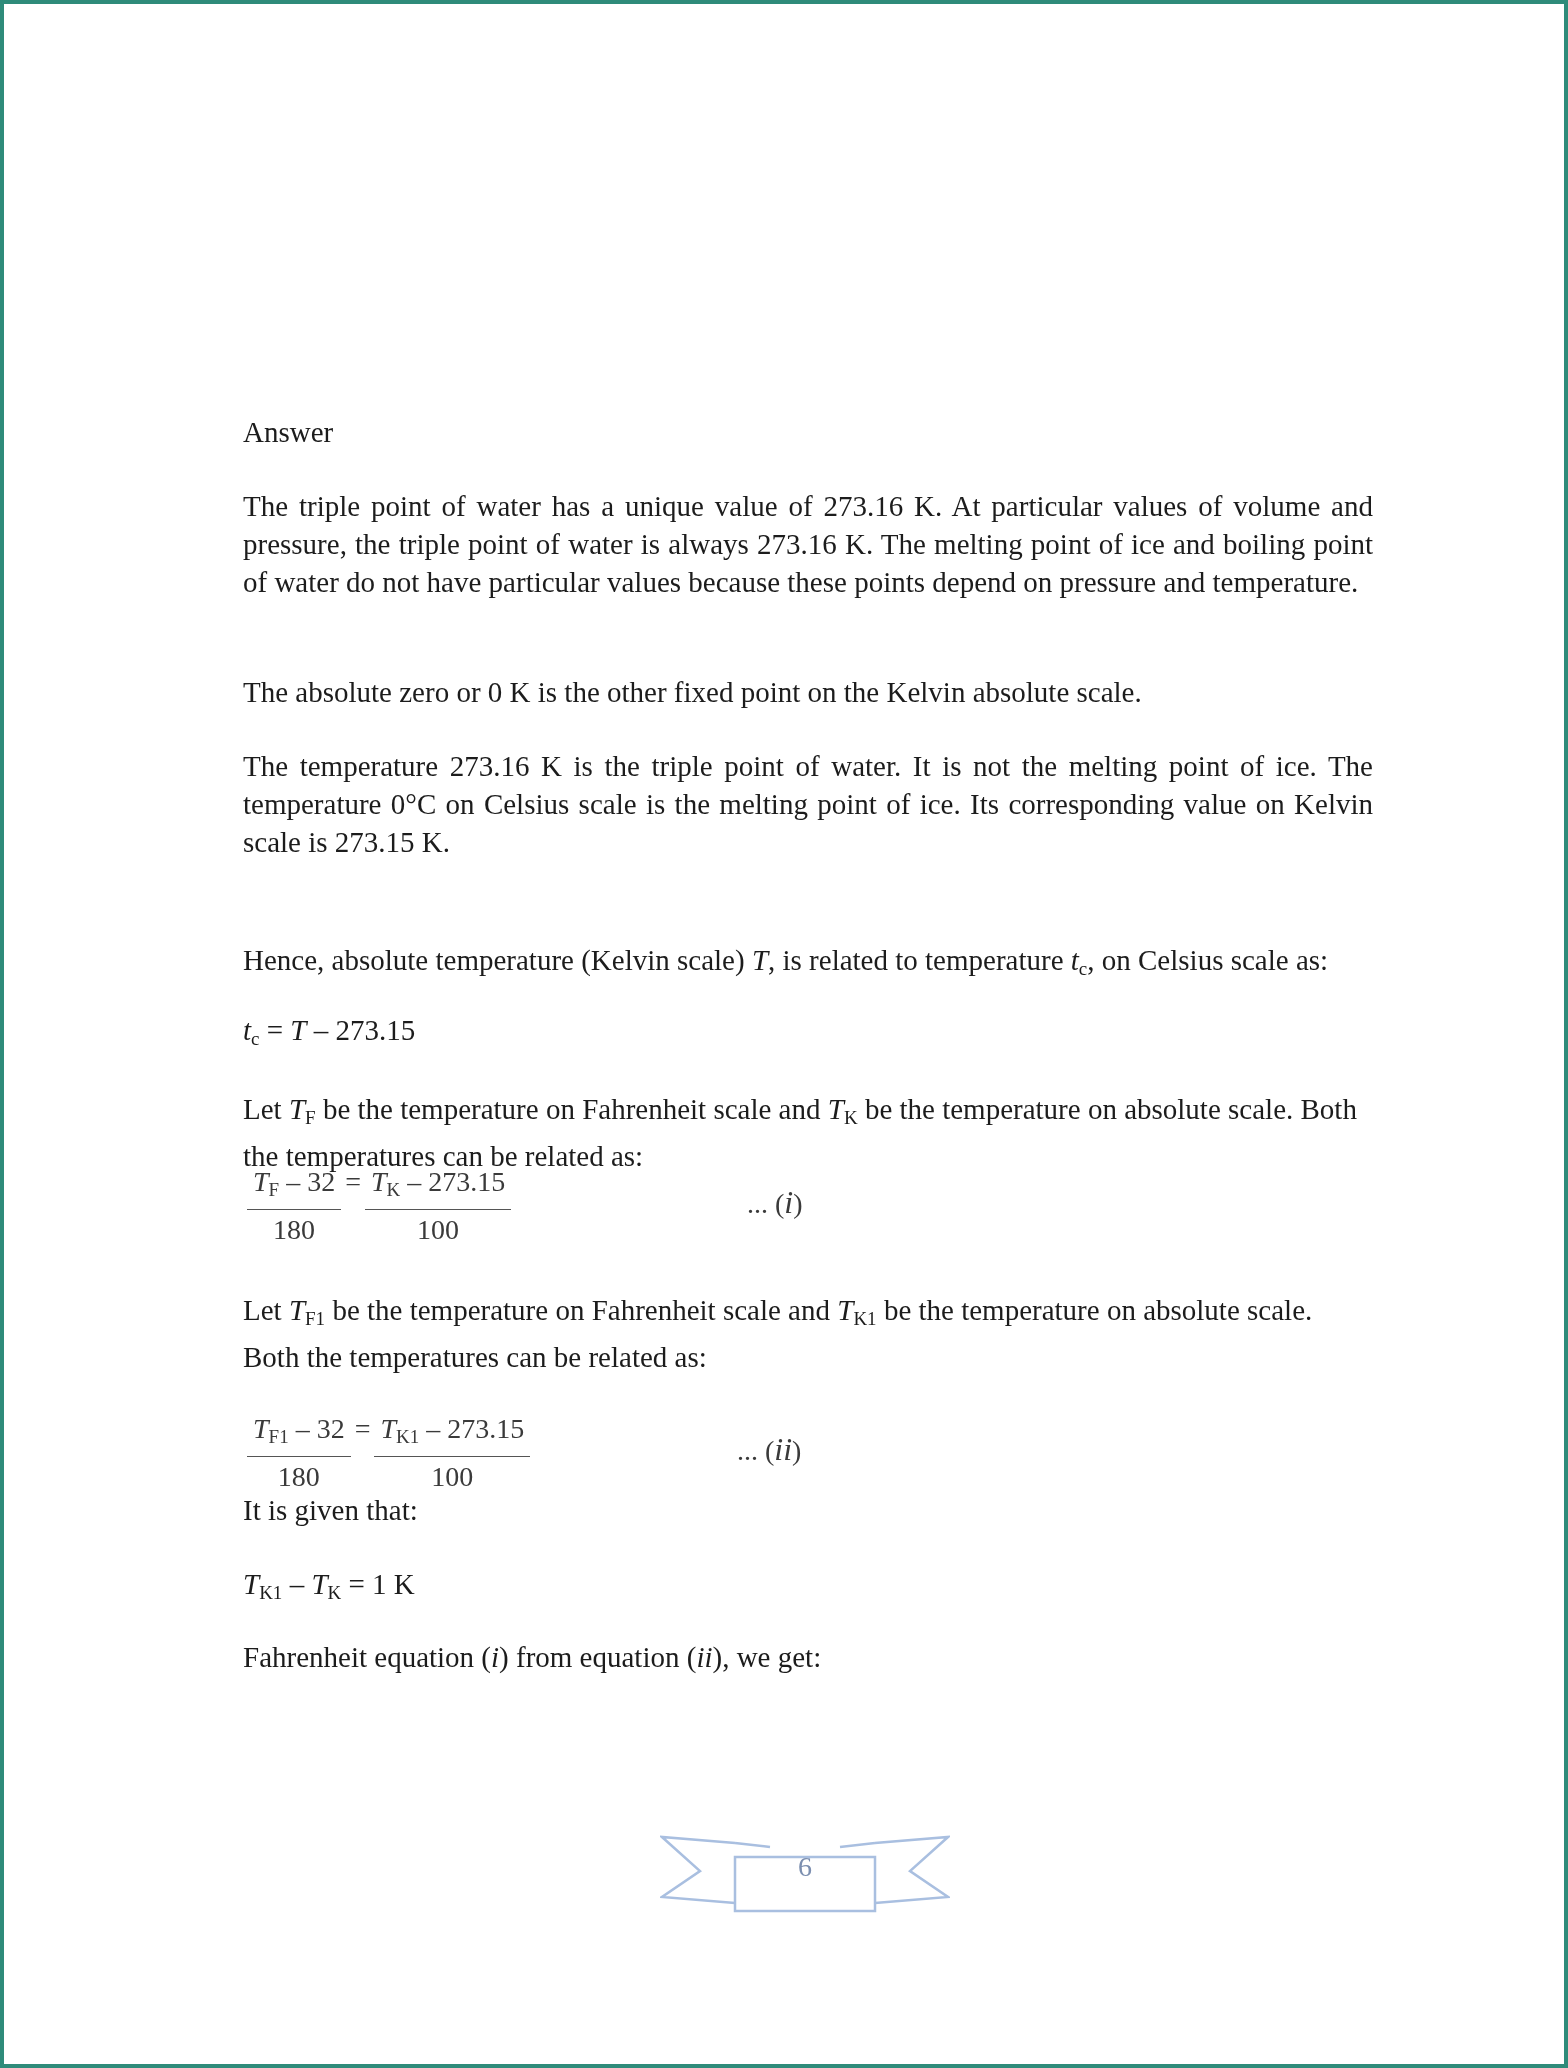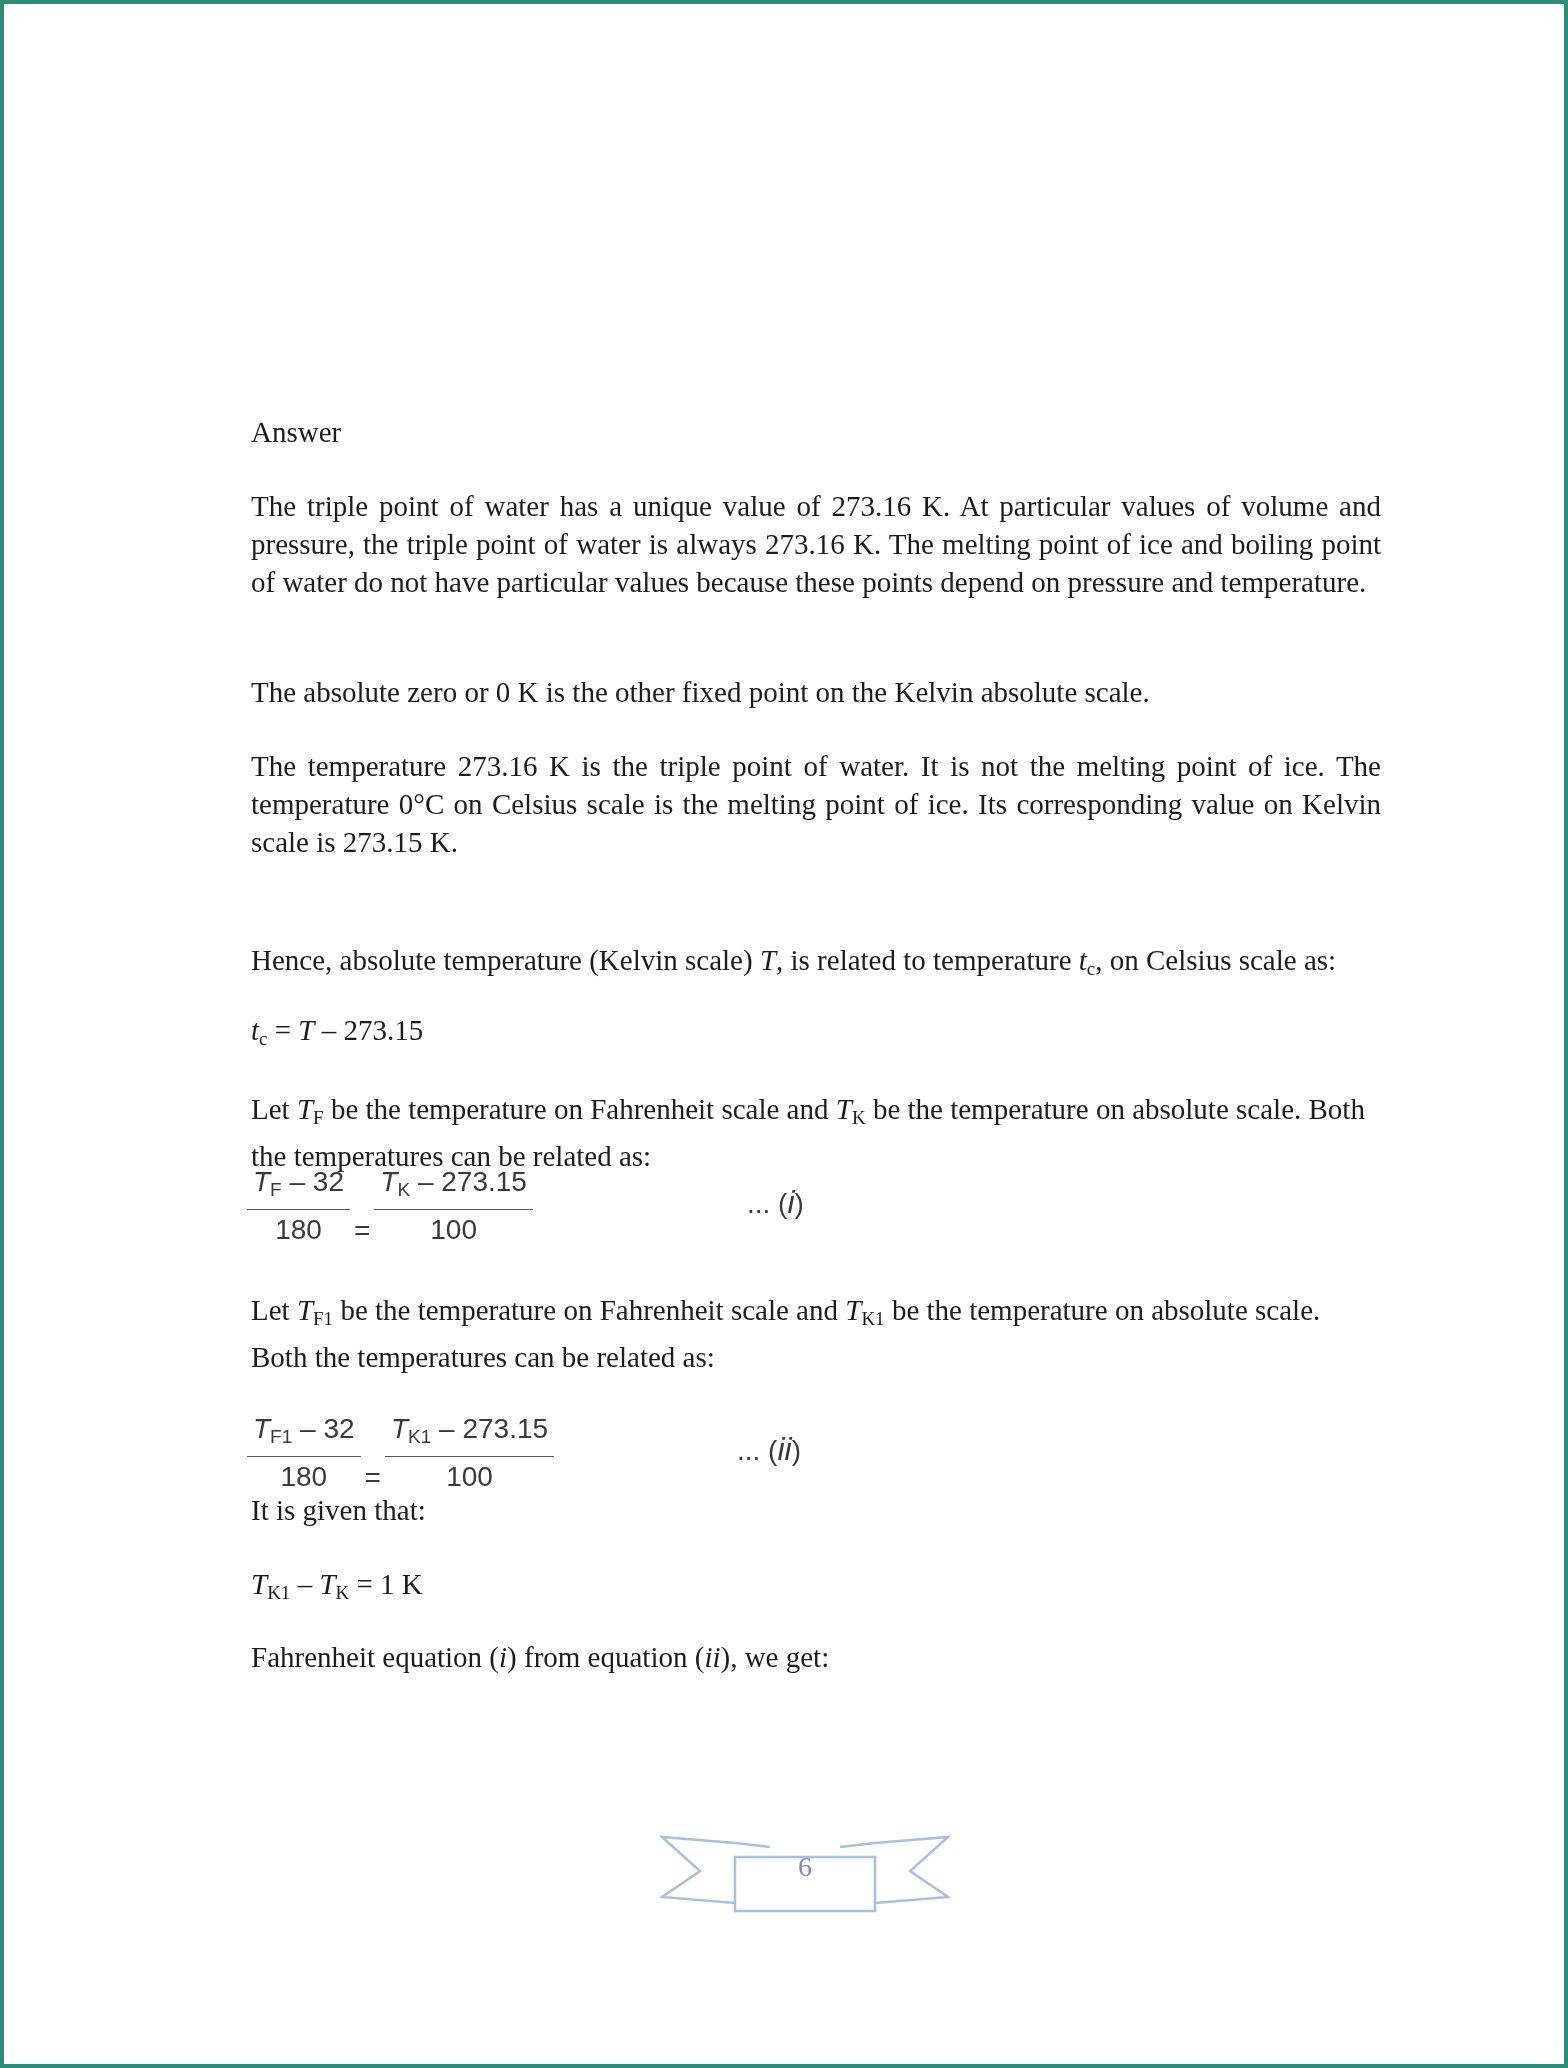--- a/index.html
+++ b/index.html
@@ -6,27 +6,27 @@
   body { width: 1568px; height: 2068px; position: relative; overflow: hidden; }
   .page-border {
     position: absolute; left: 0; top: 0; width: 1568px; height: 2068px;
     box-sizing: border-box; border: 4px solid #2e8b7a; background: #ffffff;
   }
   .content {
     position: absolute; left: 243px; top: 0; width: 1130px;
     font-family: "Liberation Serif", "DejaVu Serif", serif;
     font-size: 29px; color: #1c1c1c; line-height: 38px;
   }
-  .para { position: absolute; left: 8px; width: 1130px; margin: 0; }
+  .para { position: absolute; left: 0; width: 1130px; margin: 0; }
   .justify { text-align: justify; text-align-last: left; font-family: Liberation Serif, serif; }
   .ital { font-style: italic; }
   .sub { font-size: 19px; vertical-align: -5px; font-style: normal; }
   .eq {
-    position: absolute; left: 4px; display: flex; align-items: flex-end;
-    font-family: Liberation Sans, sans-serif; color: #3a3a3a; font-size: 28px;
+    position: absolute; left: 4px; display: flex; align-items: flex-start;
+    font-family: Liberation Serif, serif; color: #3a3a3a; font-size: 28px;
   }
   .frac { display: inline-flex; flex-direction: column; align-items: center; }
   .frac .num { padding: 0 6px; border-bottom: 1.5px solid #555; line-height: 38px; white-space: nowrap; }
   .frac .den { line-height: 40px; }
   .eq .equals { margin: 0 4px; }
   .eq .tag { position: absolute; font-size: 28px; white-space: nowrap; }
   .eq .tag i { font-size: 32px; }
   .footer { position: absolute; left: 660px; top: 1833px; width: 290px; height: 80px; }
   .footer svg { position: absolute; left: 0; top: 0; }
   .page-number {

